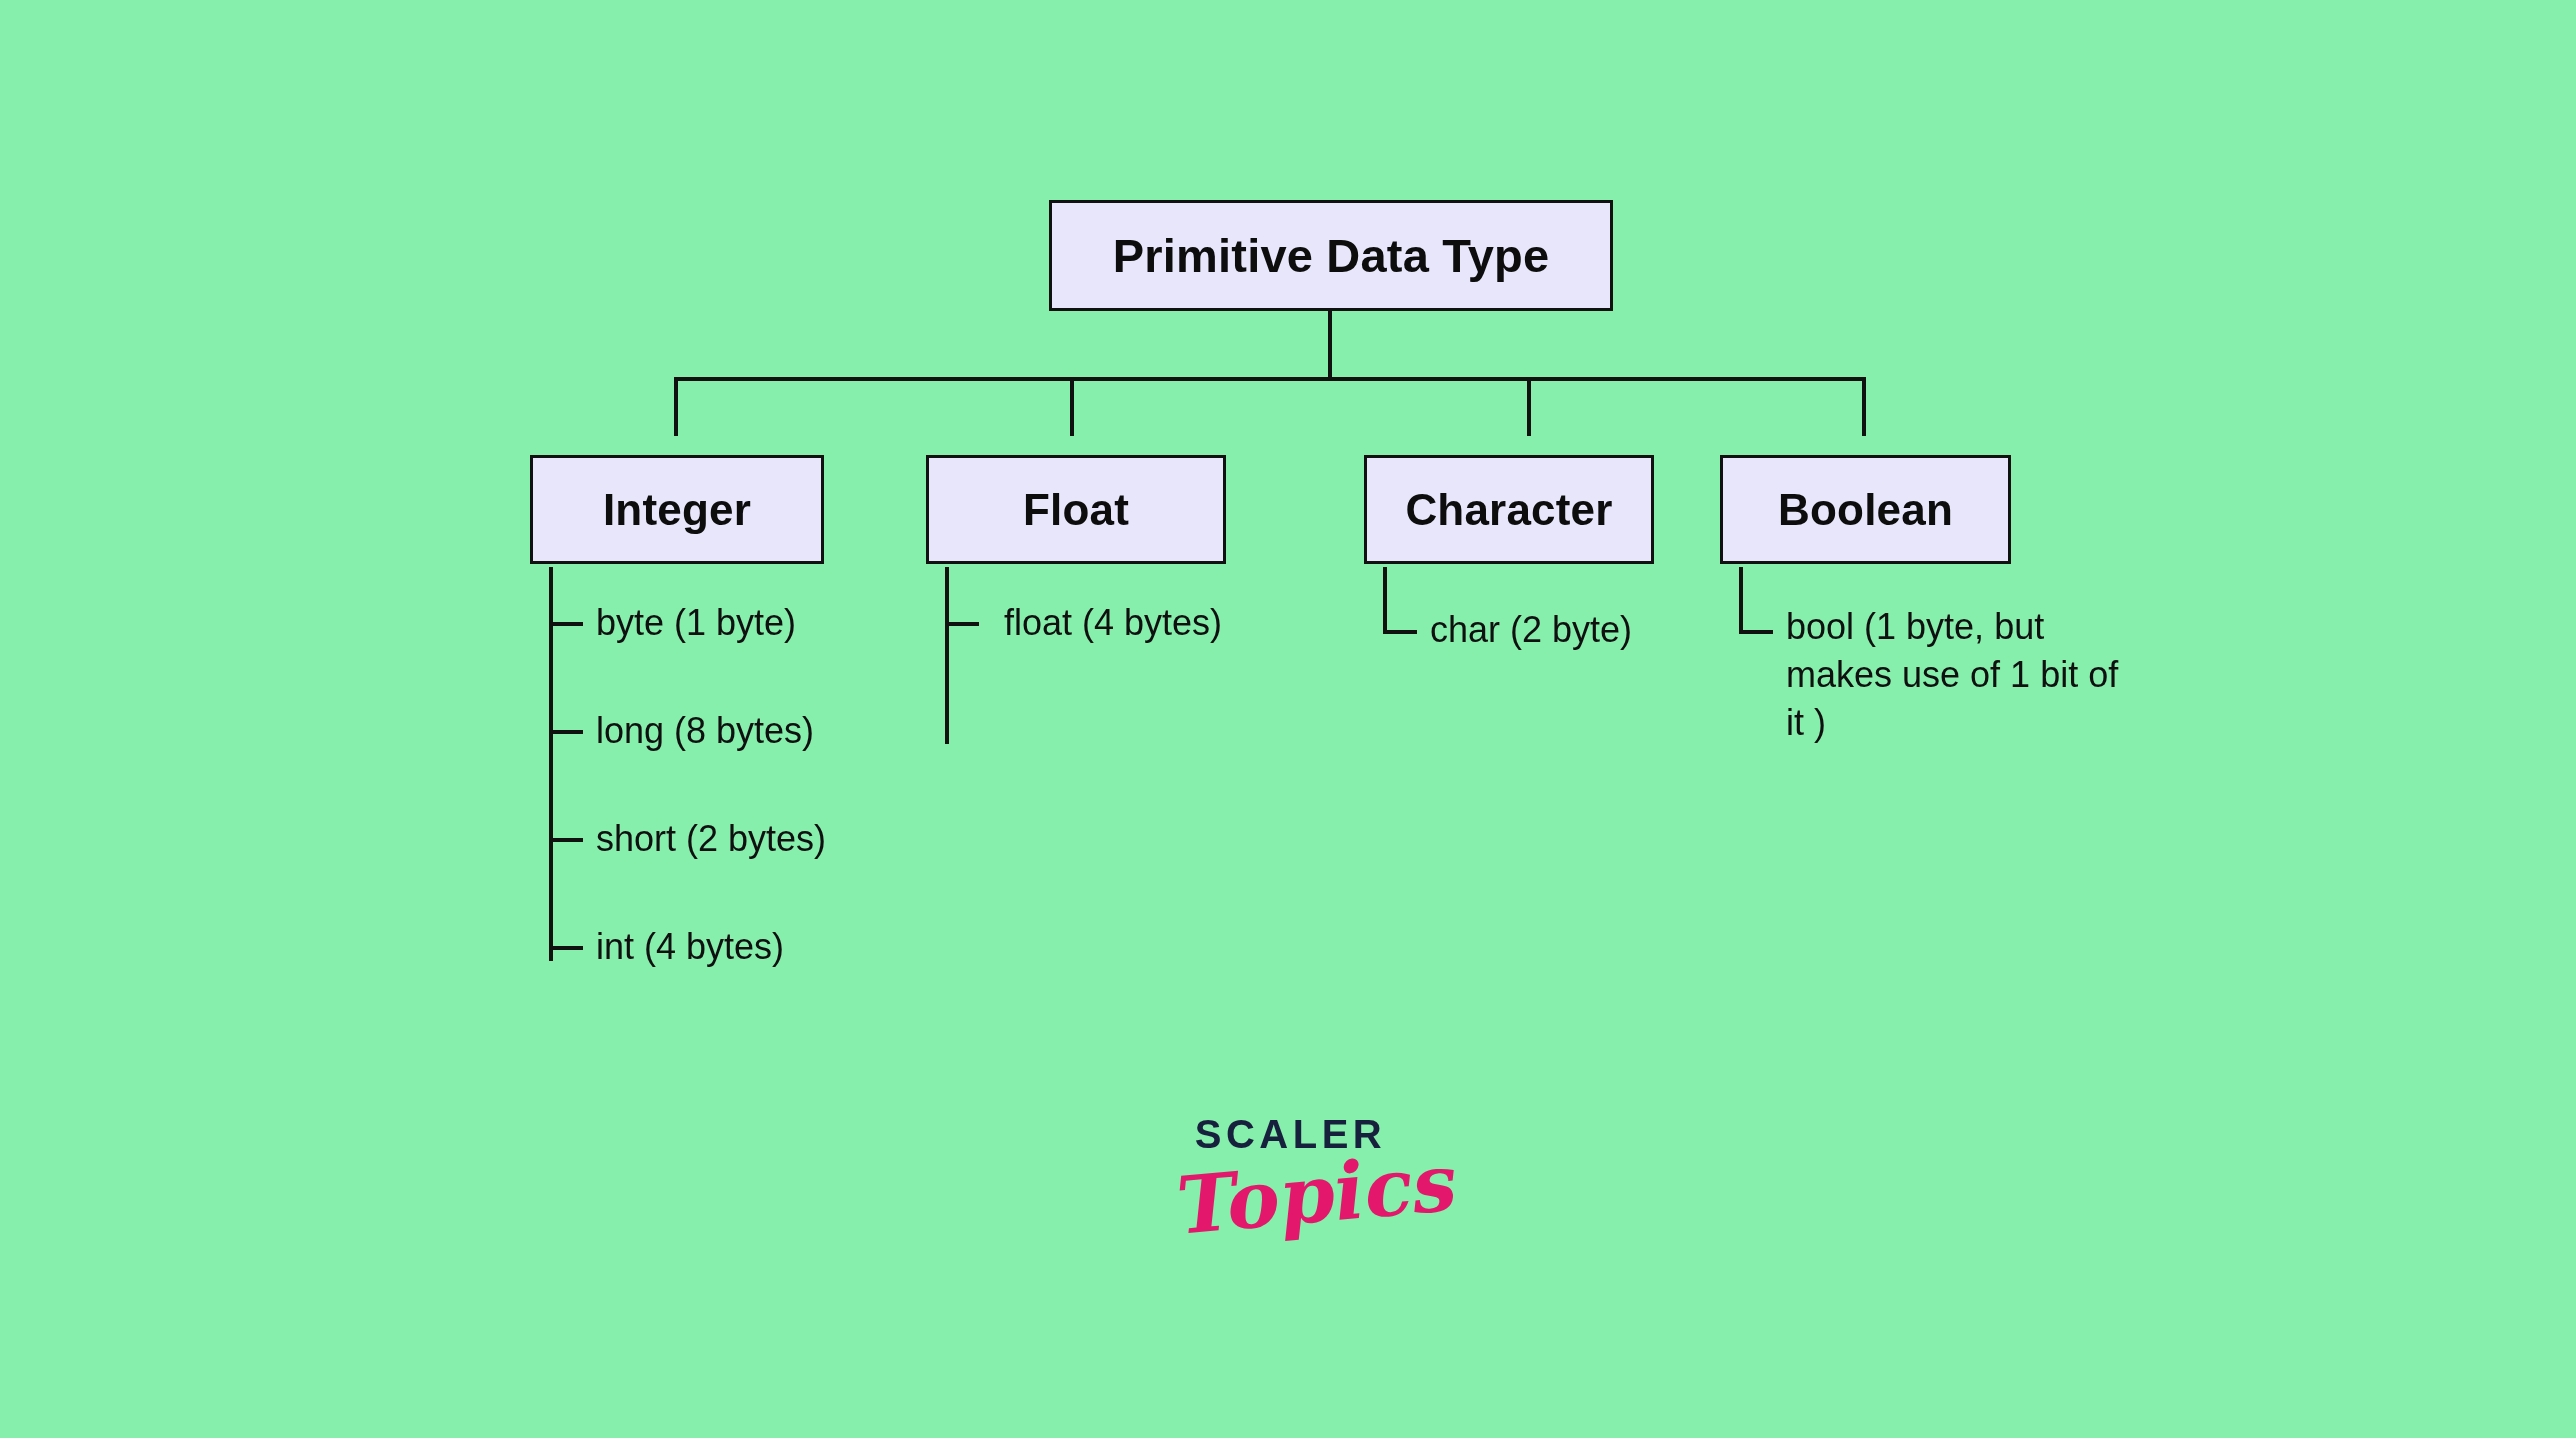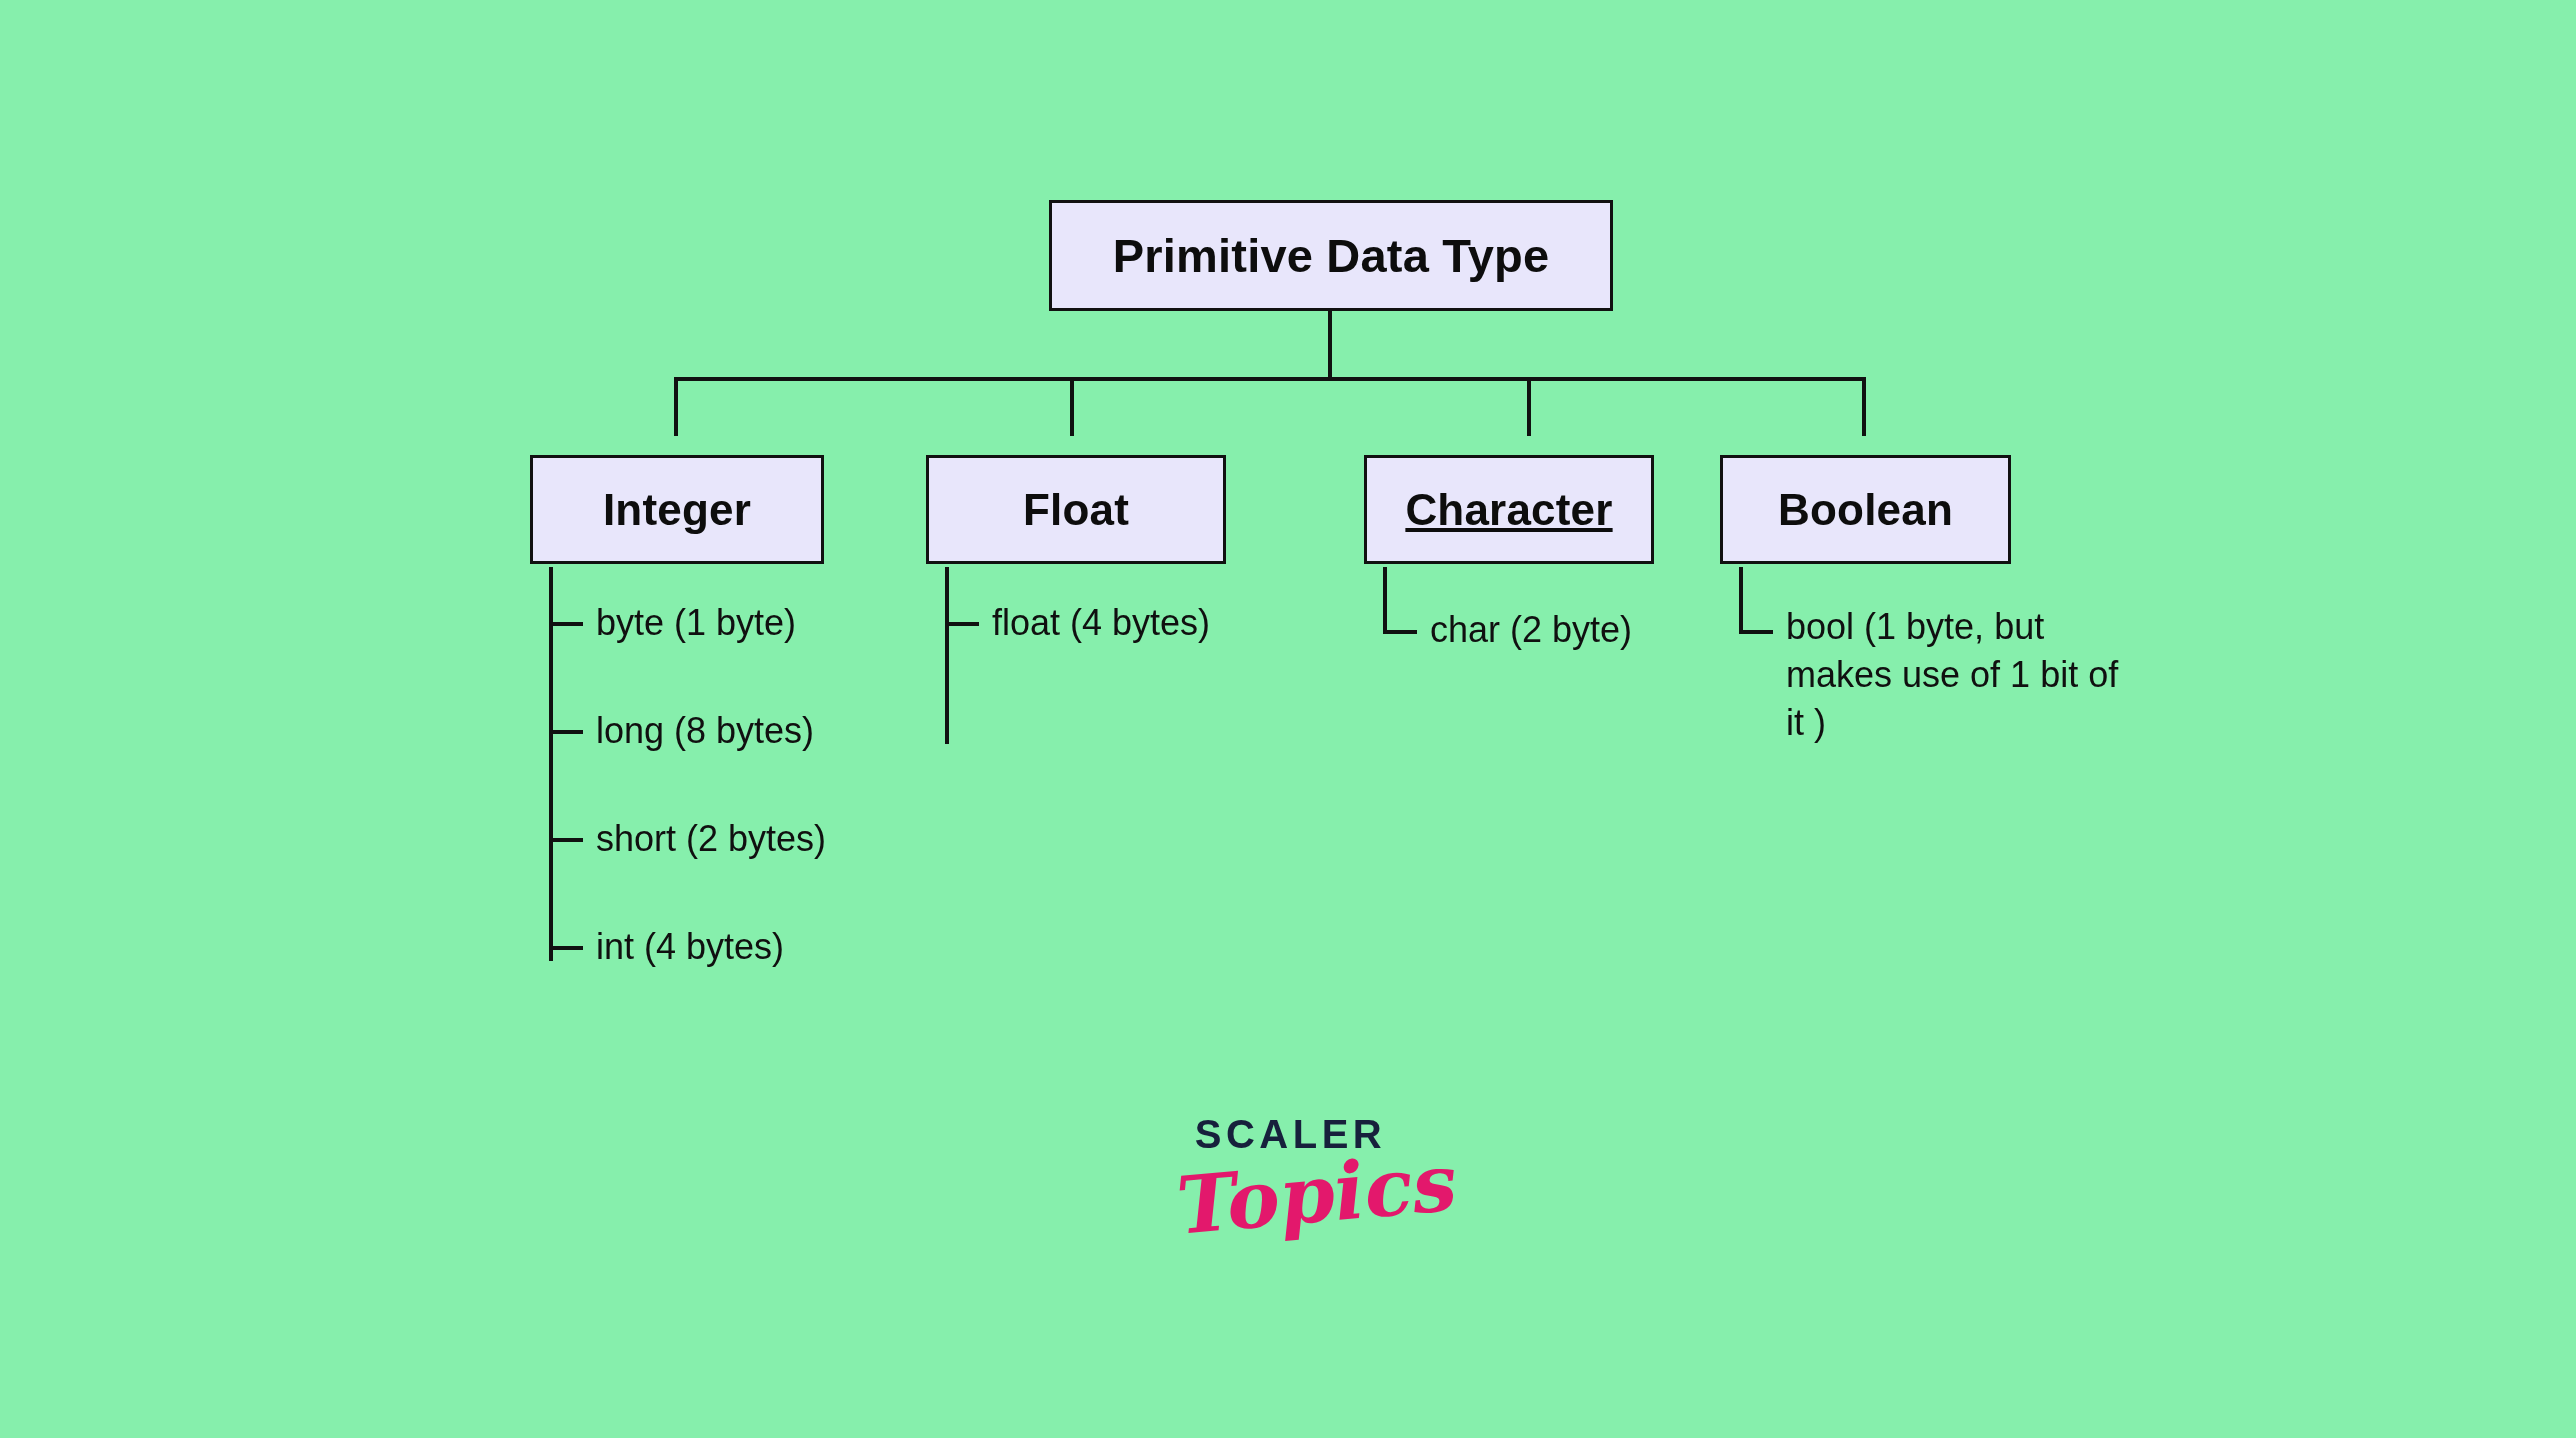--- a/index.html
+++ b/index.html
@@ -38,21 +38,21 @@
     height: 111px;
     font-size: 47px;
   }
   .node-l2 {
     top: 455px;
     height: 109px;
     font-size: 44px;
   }
   .node-integer   { left: 530px;  width: 294px; }
   .node-float     { left: 926px; width: 300px; }
-  .node-character { left: 1364px; width: 290px; text-decoration: underline; }
+  .node-character { left: 1364px; width: 290px; }
   .node-boolean   { left: 1720px; width: 291px; }
 
   
   .line-v {
     position: absolute;
     width: 3.8px;
     background: #111111;
   }
   .line-h {
     position: absolute;
@@ -104,21 +104,21 @@
   
   .group-integer { left: 549px; top: 567px; }
   .group-integer .leaf-rail { height: 394px; }
   .group-integer .leaf { height: 108px; }
   .group-integer .leaf-tick { top: 55px; }
   .group-integer .leaf-text { margin-left: 47px; margin-top: 32px; }
 
   
   .group-float { left: 945px; top: 567px; }
   .group-float .leaf-rail { height: 177px; }
-  .group-float .leaf { height: 108px; }
+  .group-float .leaf { height: 108px; padding-left: 12px; }
   .group-float .leaf-tick { top: 55px; }
   .group-float .leaf-text { margin-left: 47px; margin-top: 32px; }
 
   
   .group-character { left: 1383px; top: 567px; }
   .group-character .leaf-rail { height: 67px; }
   .group-character .leaf { height: 91px; text-align: center; }
   .group-character .leaf-tick { top: 63px; }
   .group-character .leaf-text { margin-left: 47px; margin-top: 39px; }
 

